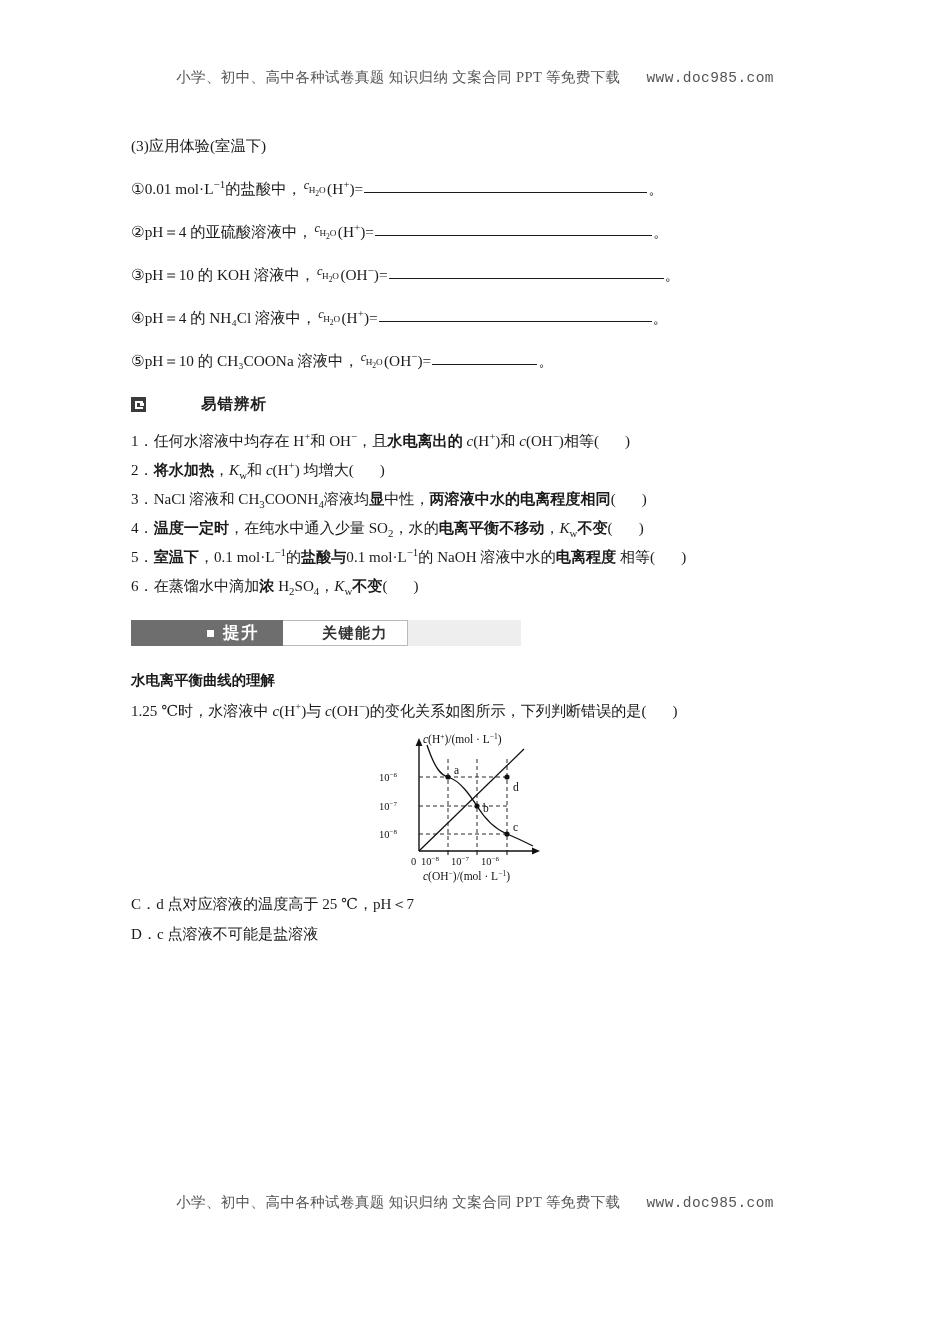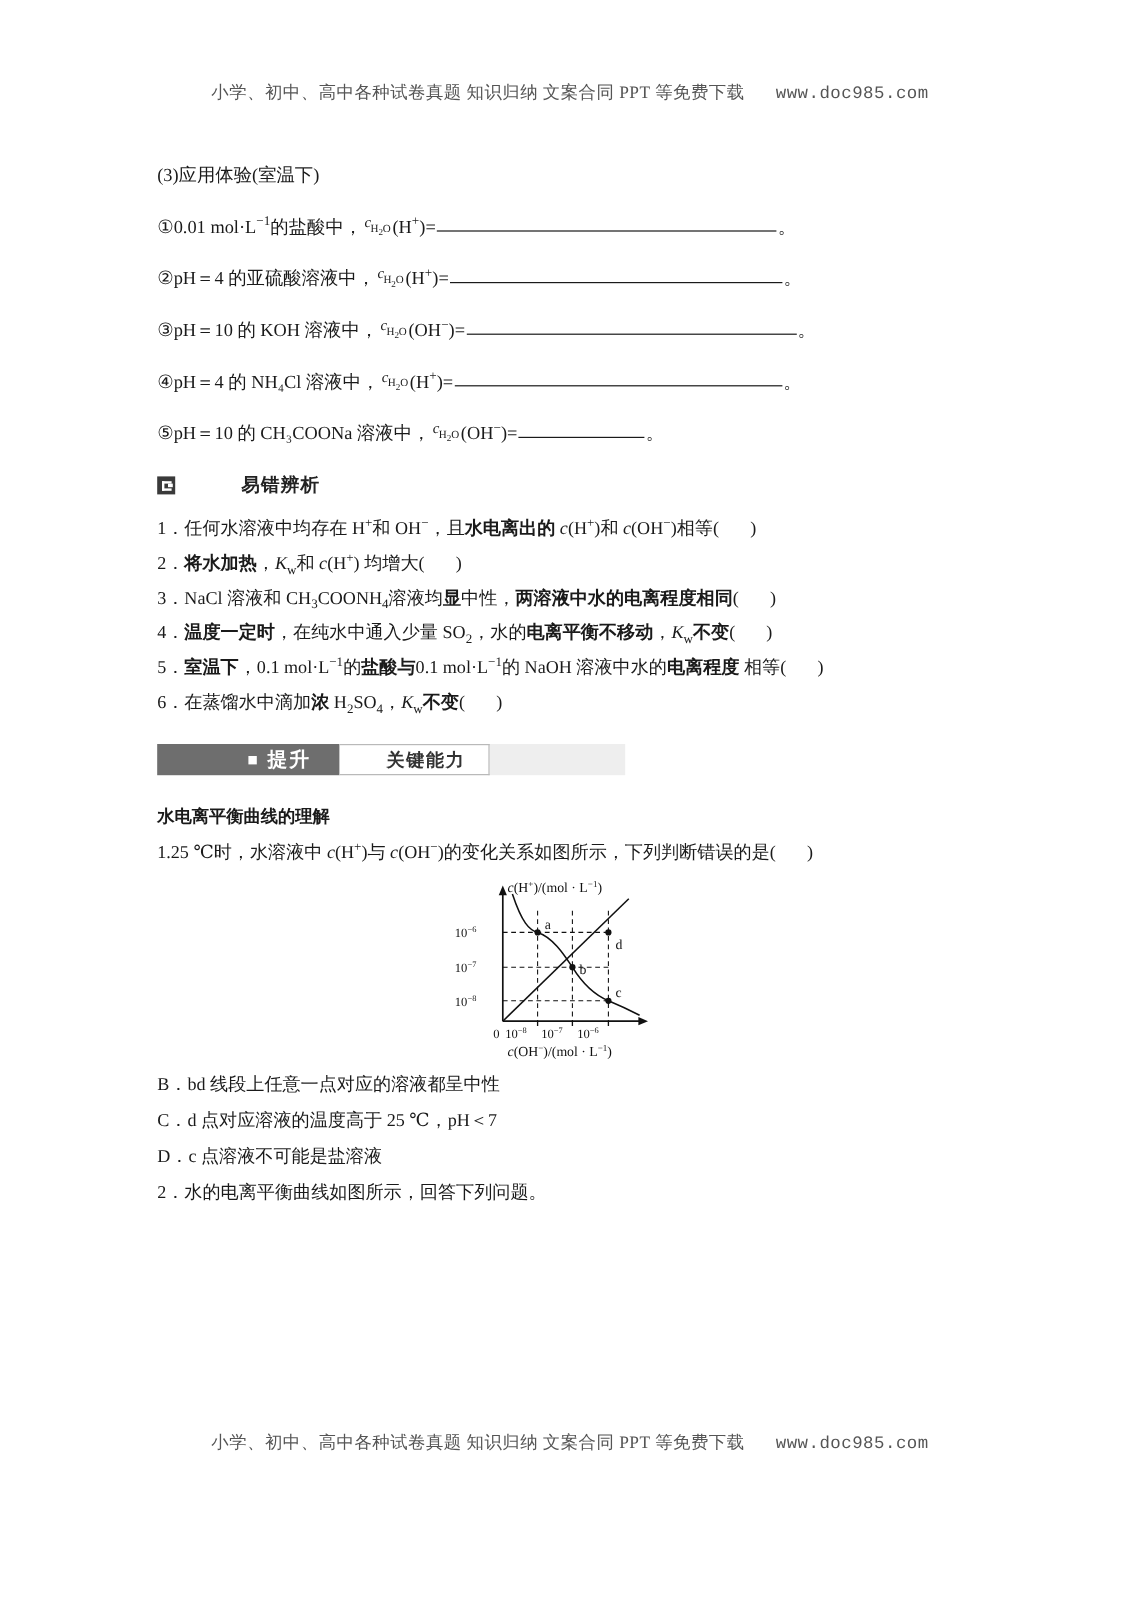--- a/index.html
+++ b/index.html
@@ -338,24 +338,22 @@
         <text x="60" y="136" font-family="Liberation Serif, serif" font-size="10.5" fill="#111">10<tspan font-size="7" dy="-4">−8</tspan></text>
         <text x="90" y="136" font-family="Liberation Serif, serif" font-size="10.5" fill="#111">10<tspan font-size="7" dy="-4">−7</tspan></text>
         <text x="120" y="136" font-family="Liberation Serif, serif" font-size="10.5" fill="#111">10<tspan font-size="7" dy="-4">−6</tspan></text>
 
         <text x="62" y="14" font-family="Liberation Serif, serif" font-size="11.5" fill="#111"><tspan font-style="italic">c</tspan>(H<tspan font-size="7.5" dy="-4">+</tspan><tspan dy="4">)/(mol · L</tspan><tspan font-size="7.5" dy="-4">−1</tspan><tspan dy="4">)</tspan></text>
         <text x="62" y="151" font-family="Liberation Serif, serif" font-size="11.5" fill="#111"><tspan font-style="italic">c</tspan>(OH<tspan font-size="7.5" dy="-4">−</tspan><tspan dy="4">)/(mol · L</tspan><tspan font-size="7.5" dy="-4">−1</tspan><tspan dy="4">)</tspan></text>
       </svg>
     </div>
 
     <div>
-      <div class="opt"><span class="olabel">B．</span><span>bd 线段上任意一点对应的溶液都呈中性</span></div>
       <div class="opt"><span class="olabel">C．</span><span>d 点对应溶液的温度高于 25 ℃，pH＜7</span></div>
       <div class="opt"><span class="olabel">D．</span><span>c 点溶液不可能是盐溶液</span></div>
-      <div class="q-line">2．水的电离平衡曲线如图所示，回答下列问题。</div>
     </div>
 
   </div>
 
   <div class="running-foot">
     <span>小学、初中、高中各种试卷真题 知识归纳 文案合同 PPT 等免费下载</span><span class="url">www.doc985.com</span>
   </div>
 
 </div>
 

